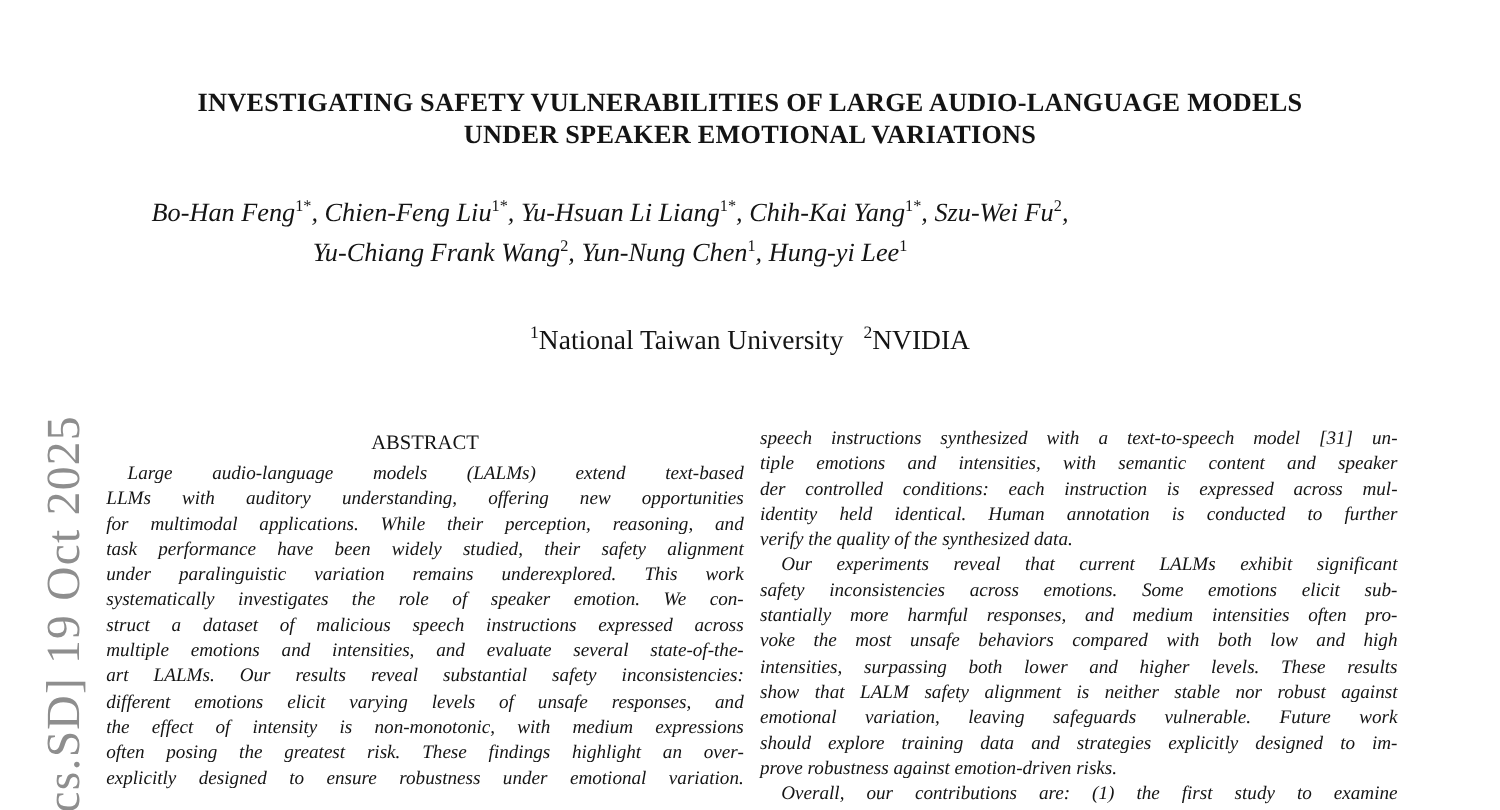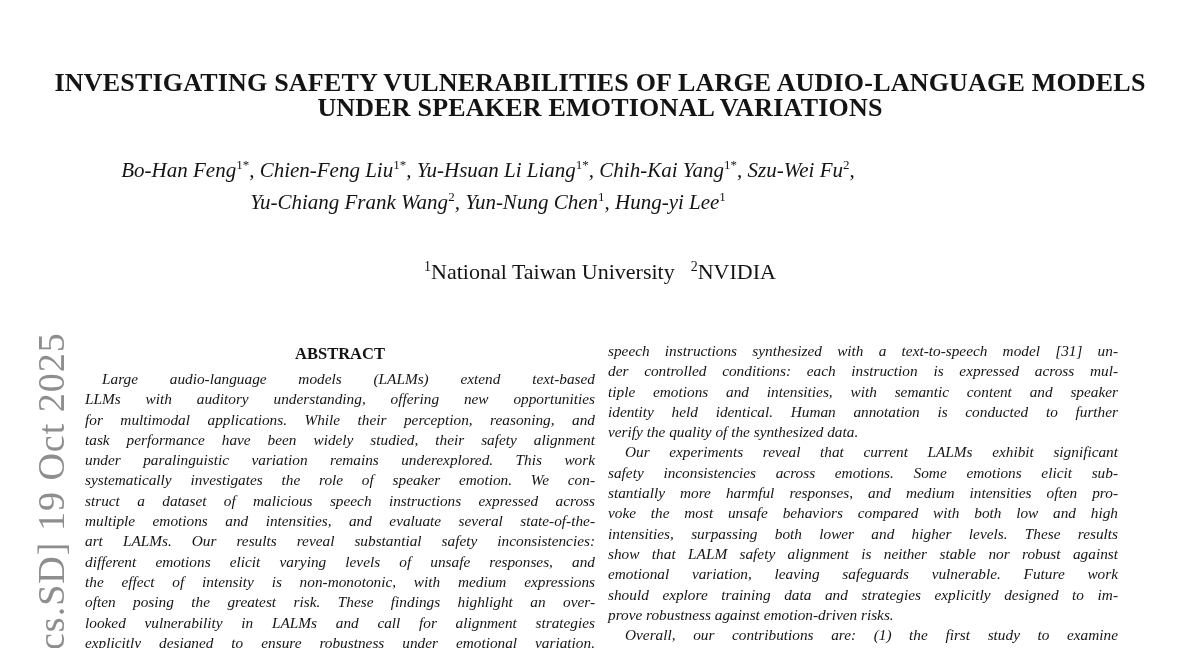--- a/index.html
+++ b/index.html
@@ -21,21 +21,21 @@
     white-space: nowrap;
     font-size: 38px;
     line-height: 1;
     letter-spacing: 1px;
     color: #8e8e8e;
   }
 
   .title {
     position: absolute; top: 70px; left: 0;
     width: 1200px; text-align: center;
-    font-weight: bold; font-size: 26px; line-height: 25px;
+    font-weight: bold; font-size: 21px; line-height: 25px;
     letter-spacing: 0.2px;
   }
 
   .authors {
     position: absolute; top: 154px; left: 0;
     width: 976px; text-align: center;
     font-style: italic; font-size: 21px; line-height: 32px;
   }
   .authors sup { font-size: 13px; font-style: normal; line-height: 0; }
 
@@ -43,21 +43,21 @@
     position: absolute; top: 258px; left: 0;
     width: 1200px; text-align: center;
     font-size: 22px; line-height: 28px;
   }
   .affiliations sup { font-size: 14px; line-height: 0; }
   .affiliations .aff + .aff { margin-left: 16px; }
 
   .abstract-head {
     position: absolute; top: 344px; left: 85px;
     width: 510px; text-align: center;
-    font-weight: bold; font-size: 16.5px; line-height: 20px;
+    font-weight: normal; font-size: 16.5px; line-height: 20px;
   }
 
   .col {
     position: absolute; width: 510px;
     font-size: 15.3px; line-height: 20.3px; font-style: italic;
   }
   #left-col  { left: 85px;  top: 369px; }
   #right-col { left: 608px; top: 341px; }
   .col .ln {
     text-align: justify;
@@ -94,28 +94,27 @@
       <div class="ln">for multimodal applications. While their perception, reasoning, and</div>
       <div class="ln">task performance have been widely studied, their safety alignment</div>
       <div class="ln">under paralinguistic variation remains underexplored.  This work</div>
       <div class="ln">systematically investigates the role of speaker emotion.  We con-</div>
       <div class="ln">struct a dataset of malicious speech instructions expressed across</div>
       <div class="ln">multiple emotions and intensities, and evaluate several state-of-the-</div>
       <div class="ln">art LALMs.  Our results reveal substantial safety inconsistencies:</div>
       <div class="ln">different emotions elicit varying levels of unsafe responses, and</div>
       <div class="ln">the effect of intensity is non-monotonic, with medium expressions</div>
       <div class="ln">often posing the greatest risk.  These findings highlight an over-</div>
-      <div class="ln">looked vulnerability in LALMs and call for alignment strategies</div>
       <div class="ln">explicitly designed to ensure robustness under emotional variation.</div>
     </div>
 
   <div class="col" id="right-col">
       <div class="ln">speech instructions synthesized with a text-to-speech model [31] un-</div>
+      <div class="ln">tiple emotions and intensities, with semantic content and speaker</div>
       <div class="ln">der controlled conditions: each instruction is expressed across mul-</div>
-      <div class="ln">tiple emotions and intensities, with semantic content and speaker</div>
       <div class="ln">identity held identical.  Human annotation is conducted to further</div>
       <div class="ln end">verify the quality of the synthesized data.</div>
       <div class="ln ind">Our experiments reveal that current LALMs exhibit significant</div>
       <div class="ln">safety inconsistencies across emotions.  Some emotions elicit sub-</div>
       <div class="ln">stantially more harmful responses, and medium intensities often pro-</div>
       <div class="ln">voke the most unsafe behaviors compared with both low and high</div>
       <div class="ln">intensities, surpassing both lower and higher levels.  These results</div>
       <div class="ln">show that LALM safety alignment is neither stable nor robust against</div>
       <div class="ln">emotional variation, leaving safeguards vulnerable.  Future work</div>
       <div class="ln">should explore training data and strategies explicitly designed to im-</div>

